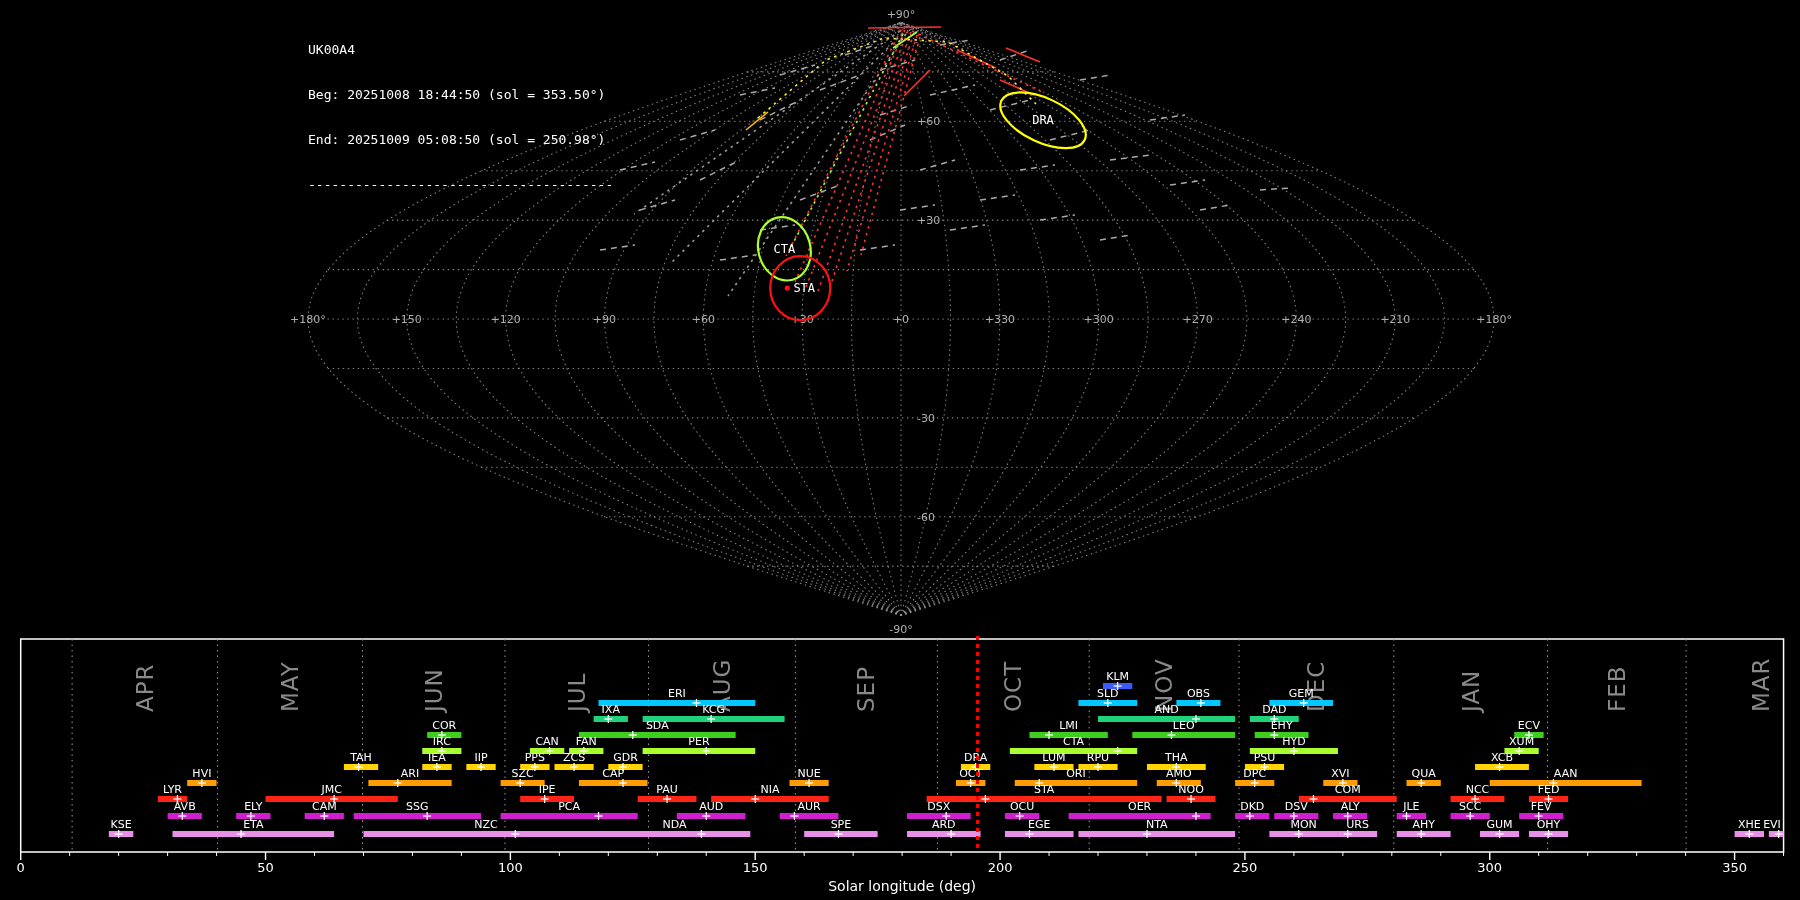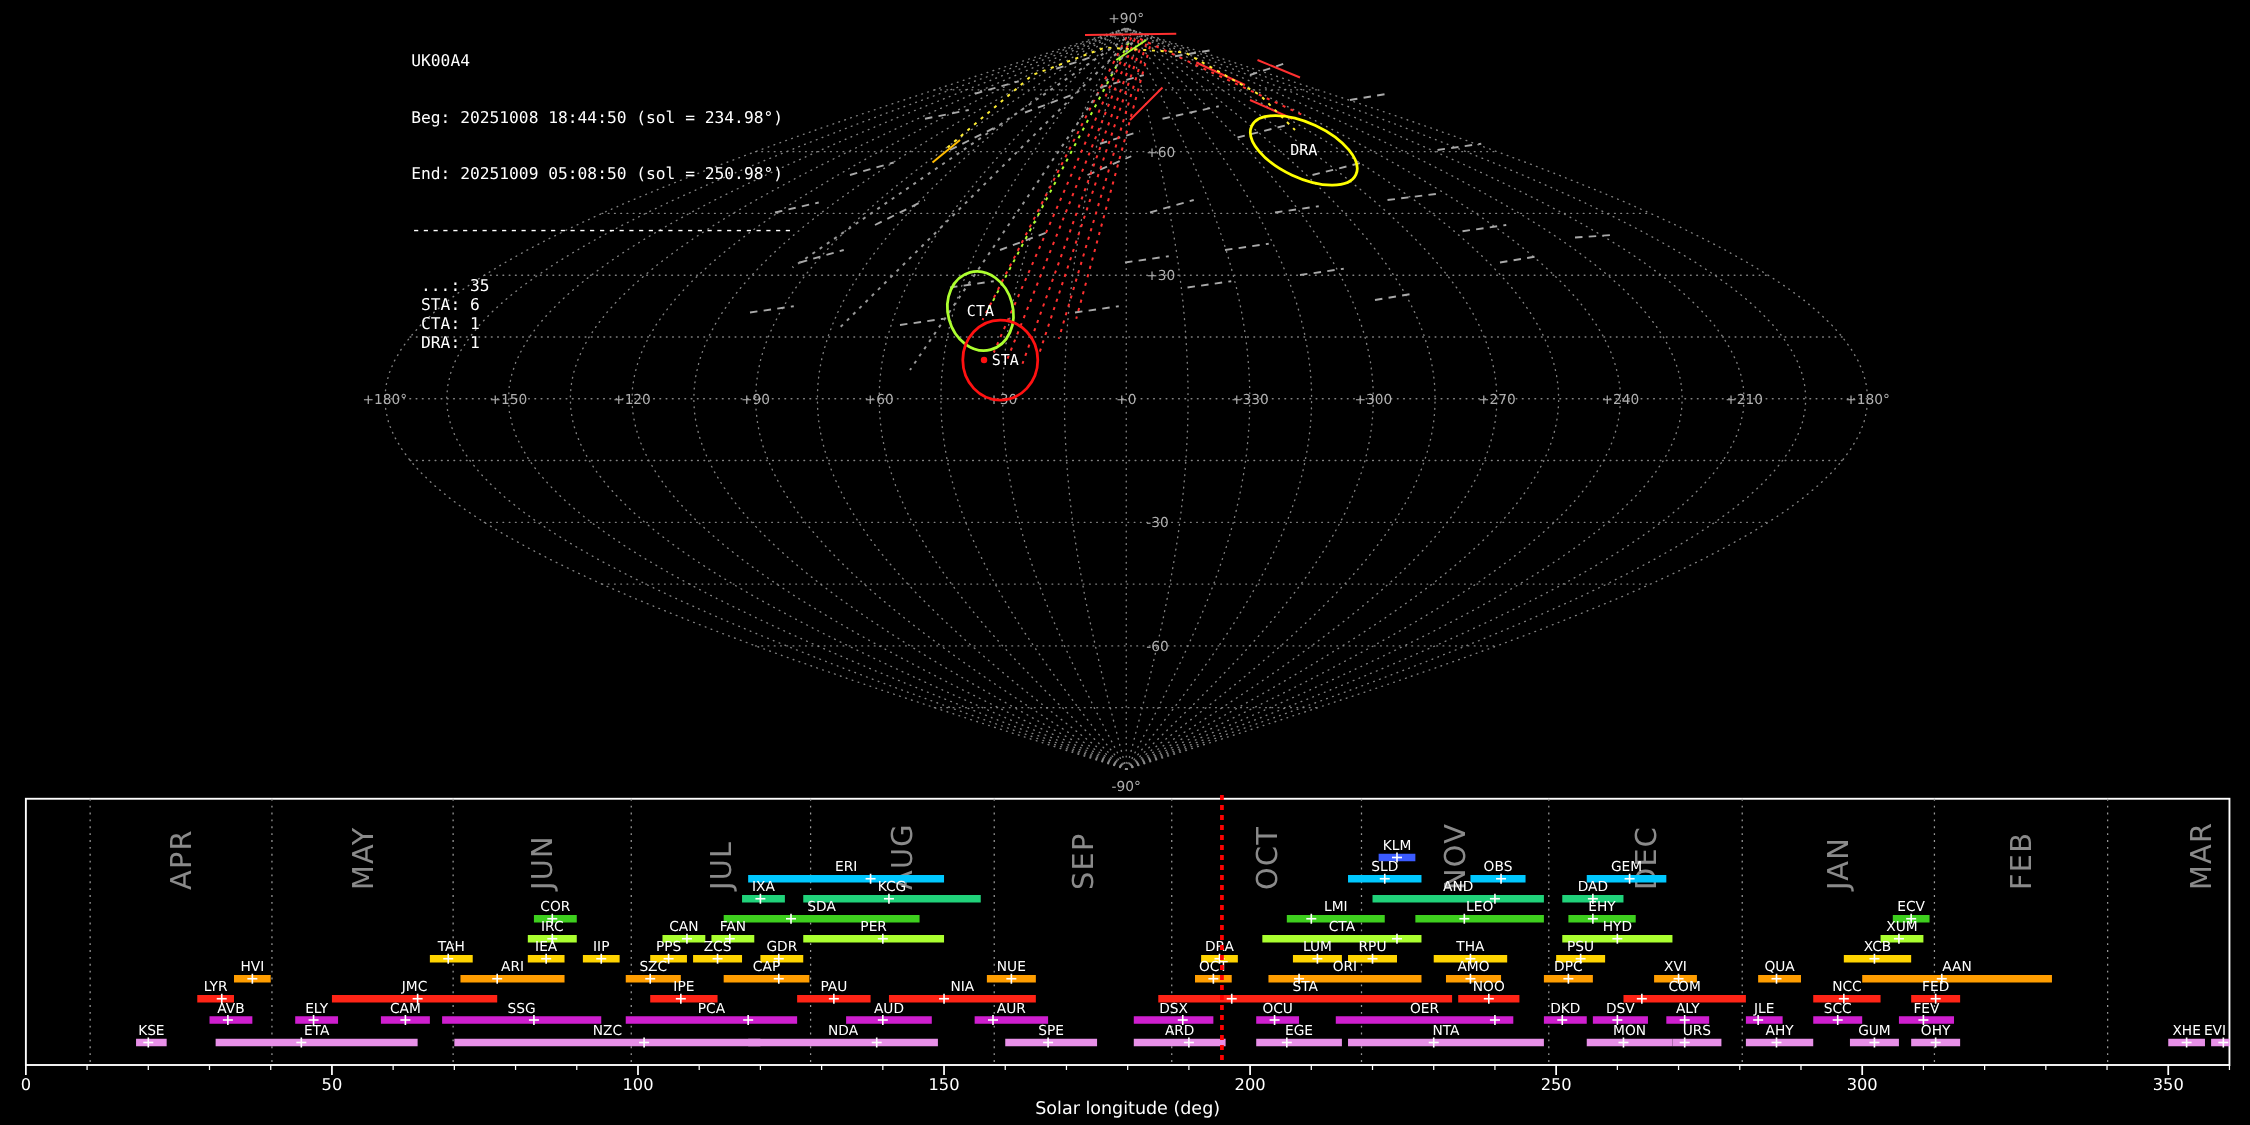--- a/index.html
+++ b/index.html
@@ -1,19 +1,19 @@
 <!DOCTYPE html>
 <html><head>
 <meta charset="utf-8">
 <style>
   html,body{margin:0;padding:0;background:#000;}
   #stage{position:relative;width:1800px;height:900px;background:#000;overflow:hidden;
          font-family:"DejaVu Sans",sans-serif;}
   #plot{position:absolute;left:0;top:0;}
-  #hdr{position:absolute;left:329px;top:12px;color:#fff;
+  #hdr{position:absolute;left:308px;top:12px;color:#fff;
        font:13px/15px "DejaVu Sans Mono",monospace;white-space:pre;z-index:2;}
 </style>
 </head>
 <body>
 
 <div id="stage">
   <svg id="plot" width="1800" height="900" viewBox="0 0 1800 900">
       <g>
         <line x1="747.494424349695" y1="566.125" x2="1054.505575650305" y2="566.125" stroke="#909090" stroke-width="1.1" fill="none" stroke-dasharray="0.6 4.4" stroke-linecap="round" opacity="0.9"></line>
         <line x1="604.4499999999999" y1="516.7" x2="1197.5500000000002" y2="516.7" stroke="#909090" stroke-width="1.1" fill="none" stroke-dasharray="0.6 4.4" stroke-linecap="round" opacity="0.9"></line>
@@ -551,18 +551,17 @@
         <line x1="1749.2905714285714" y1="830" x2="1749.2905714285714" y2="838" stroke="#ffffff" stroke-width="1.3"></line>
         <rect x="1768.878" y="831" width="14.690571428571502" height="6" fill="#e890e8"></rect>
         <text x="1772" y="828" fill="#ffffff" font-size="11" font-family="&quot;DejaVu Sans&quot;,sans-serif" text-anchor="middle">EVI</text>
         <line x1="1774.6717142857144" y1="834" x2="1782.6717142857144" y2="834" stroke="#ffffff" stroke-width="1.3"></line>
         <line x1="1778.6717142857144" y1="830" x2="1778.6717142857144" y2="838" stroke="#ffffff" stroke-width="1.3"></line>
         <line x1="977.5458857142858" y1="636" x2="977.5458857142858" y2="852" stroke="#ff0000" stroke-width="3" stroke-dasharray="4 4"></line>
       </g>
     </svg>
   <div id="hdr">
     <div>UK00A4</div>
-    <div>Beg: 20251008 18:44:50 (sol = 234.98°)</div>
+    <div>Beg: 20251008 18:44:50 (sol = 353.50°)</div>
     <div>End: 20251009 05:08:50 (sol = 250.98°)</div>
     <div>---------------------------------------</div>
-    <div id="count-lines"><div> ...: 35</div><div> STA: 6</div><div> CTA: 1</div><div> DRA: 1</div></div>
   </div>
 </div>
 
 </body></html>

